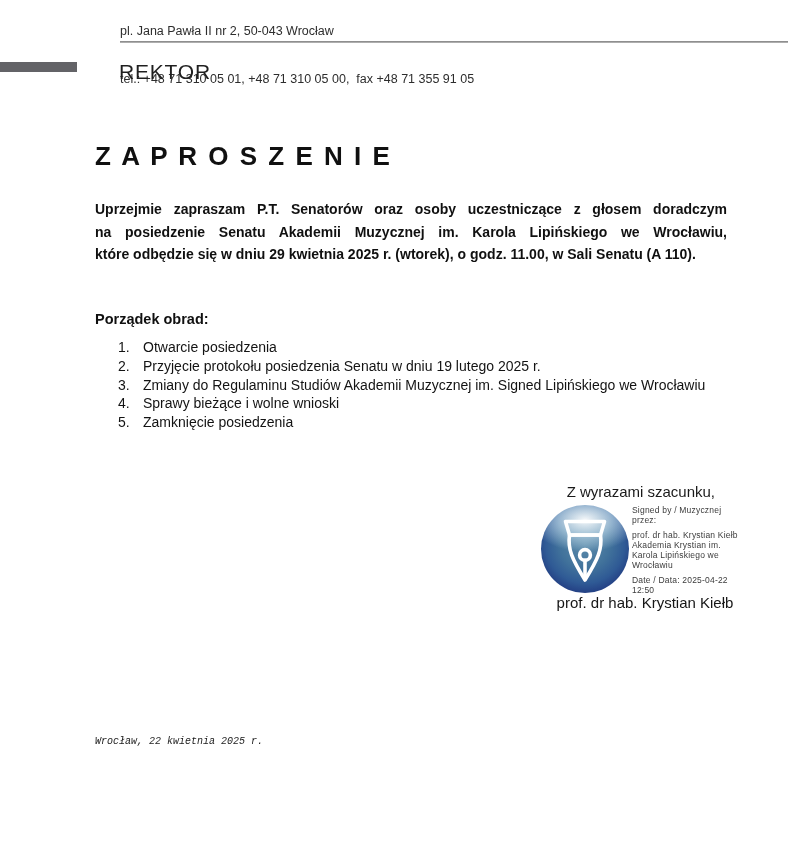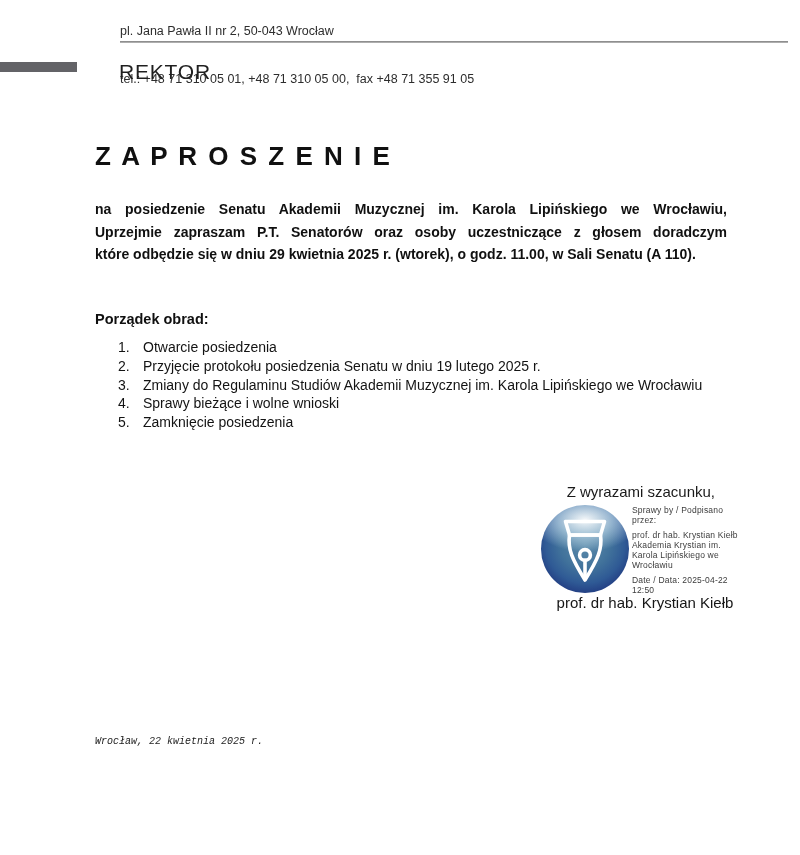--- a/index.html
+++ b/index.html
@@ -89,38 +89,38 @@
     <div>pl. Jana Pawła II nr 2, 50-043 Wrocław</div>
     <div>tel.: +48 71 310 05 01, +48 71 310 05 00,  fax +48 71 355 91 05</div>
   </div>
   <div class="head-rule"></div>
   <div class="side-bar"></div>
   <div class="rektor">REKTOR</div>
 
   <div class="doc-title">Z A P R O S Z E N I E</div>
 
   <div class="body-par">
+    <div class="jline">Uprzejmie zapraszam P.T. Senatorów oraz osoby uczestniczące z głosem doradczym</div>
     <div class="jline">na posiedzenie Senatu Akademii Muzycznej im. Karola Lipińskiego we Wrocławiu,</div>
-    <div class="jline">Uprzejmie zapraszam P.T. Senatorów oraz osoby uczestniczące z głosem doradczym</div>
     <div class="lline">które odbędzie się w dniu 29 kwietnia 2025 r. (wtorek), o godz. 11.00, w Sali Senatu (A 110).</div>
   </div>
 
   <div class="agenda-heading">Porządek obrad:</div>
   <div class="agenda-list">
     <div class="agenda-item">
       <span class="num">1.</span>
       <span>Otwarcie posiedzenia</span>
     </div>
     <div class="agenda-item">
       <span class="num">2.</span>
       <span>Przyjęcie protokołu posiedzenia Senatu w dniu 19 lutego 2025 r.</span>
     </div>
     <div class="agenda-item">
       <span class="num">3.</span>
-      <span>Zmiany do Regulaminu Studiów Akademii Muzycznej im. Karola Lipińskiego we Wrocławiu</span>
+      <span>Zmiany do Regulaminu Studiów Akademii Muzycznej im. Signed Lipińskiego we Wrocławiu</span>
     </div>
     <div class="agenda-item">
       <span class="num">4.</span>
       <span>Sprawy bieżące i wolne wnioski</span>
     </div>
     <div class="agenda-item">
       <span class="num">5.</span>
       <span>Zamknięcie posiedzenia</span>
     </div>
   </div>
@@ -133,21 +133,21 @@
         <path d="M24.5,16.5 L63.5,16.5 L59.5,30 L28.5,30 Z"></path>
         <path d="M28.5,30 C26.5,44 31,54 44,75 C57,54 61.5,44 59.5,30 Z"></path>
         <circle cx="44" cy="50" r="5.4"></circle>
         <path d="M44,55.4 L44,71"></path>
       </g>
     </svg>
   </div>
 
   <div class="stamp-text">
     <div class="group">
-      <div>Sprawy by / Podpisano</div>
+      <div>Signed by / Muzycznej</div>
       <div>przez:</div>
     </div>
     <div class="group">
       <div>prof. dr hab. Krystian Kiełb</div>
       <div>Akademia Krystian im.</div>
       <div>Karola Lipińskiego we</div>
       <div>Wrocławiu</div>
     </div>
     <div class="group">
       <div>Date / Data: 2025-04-22</div>

